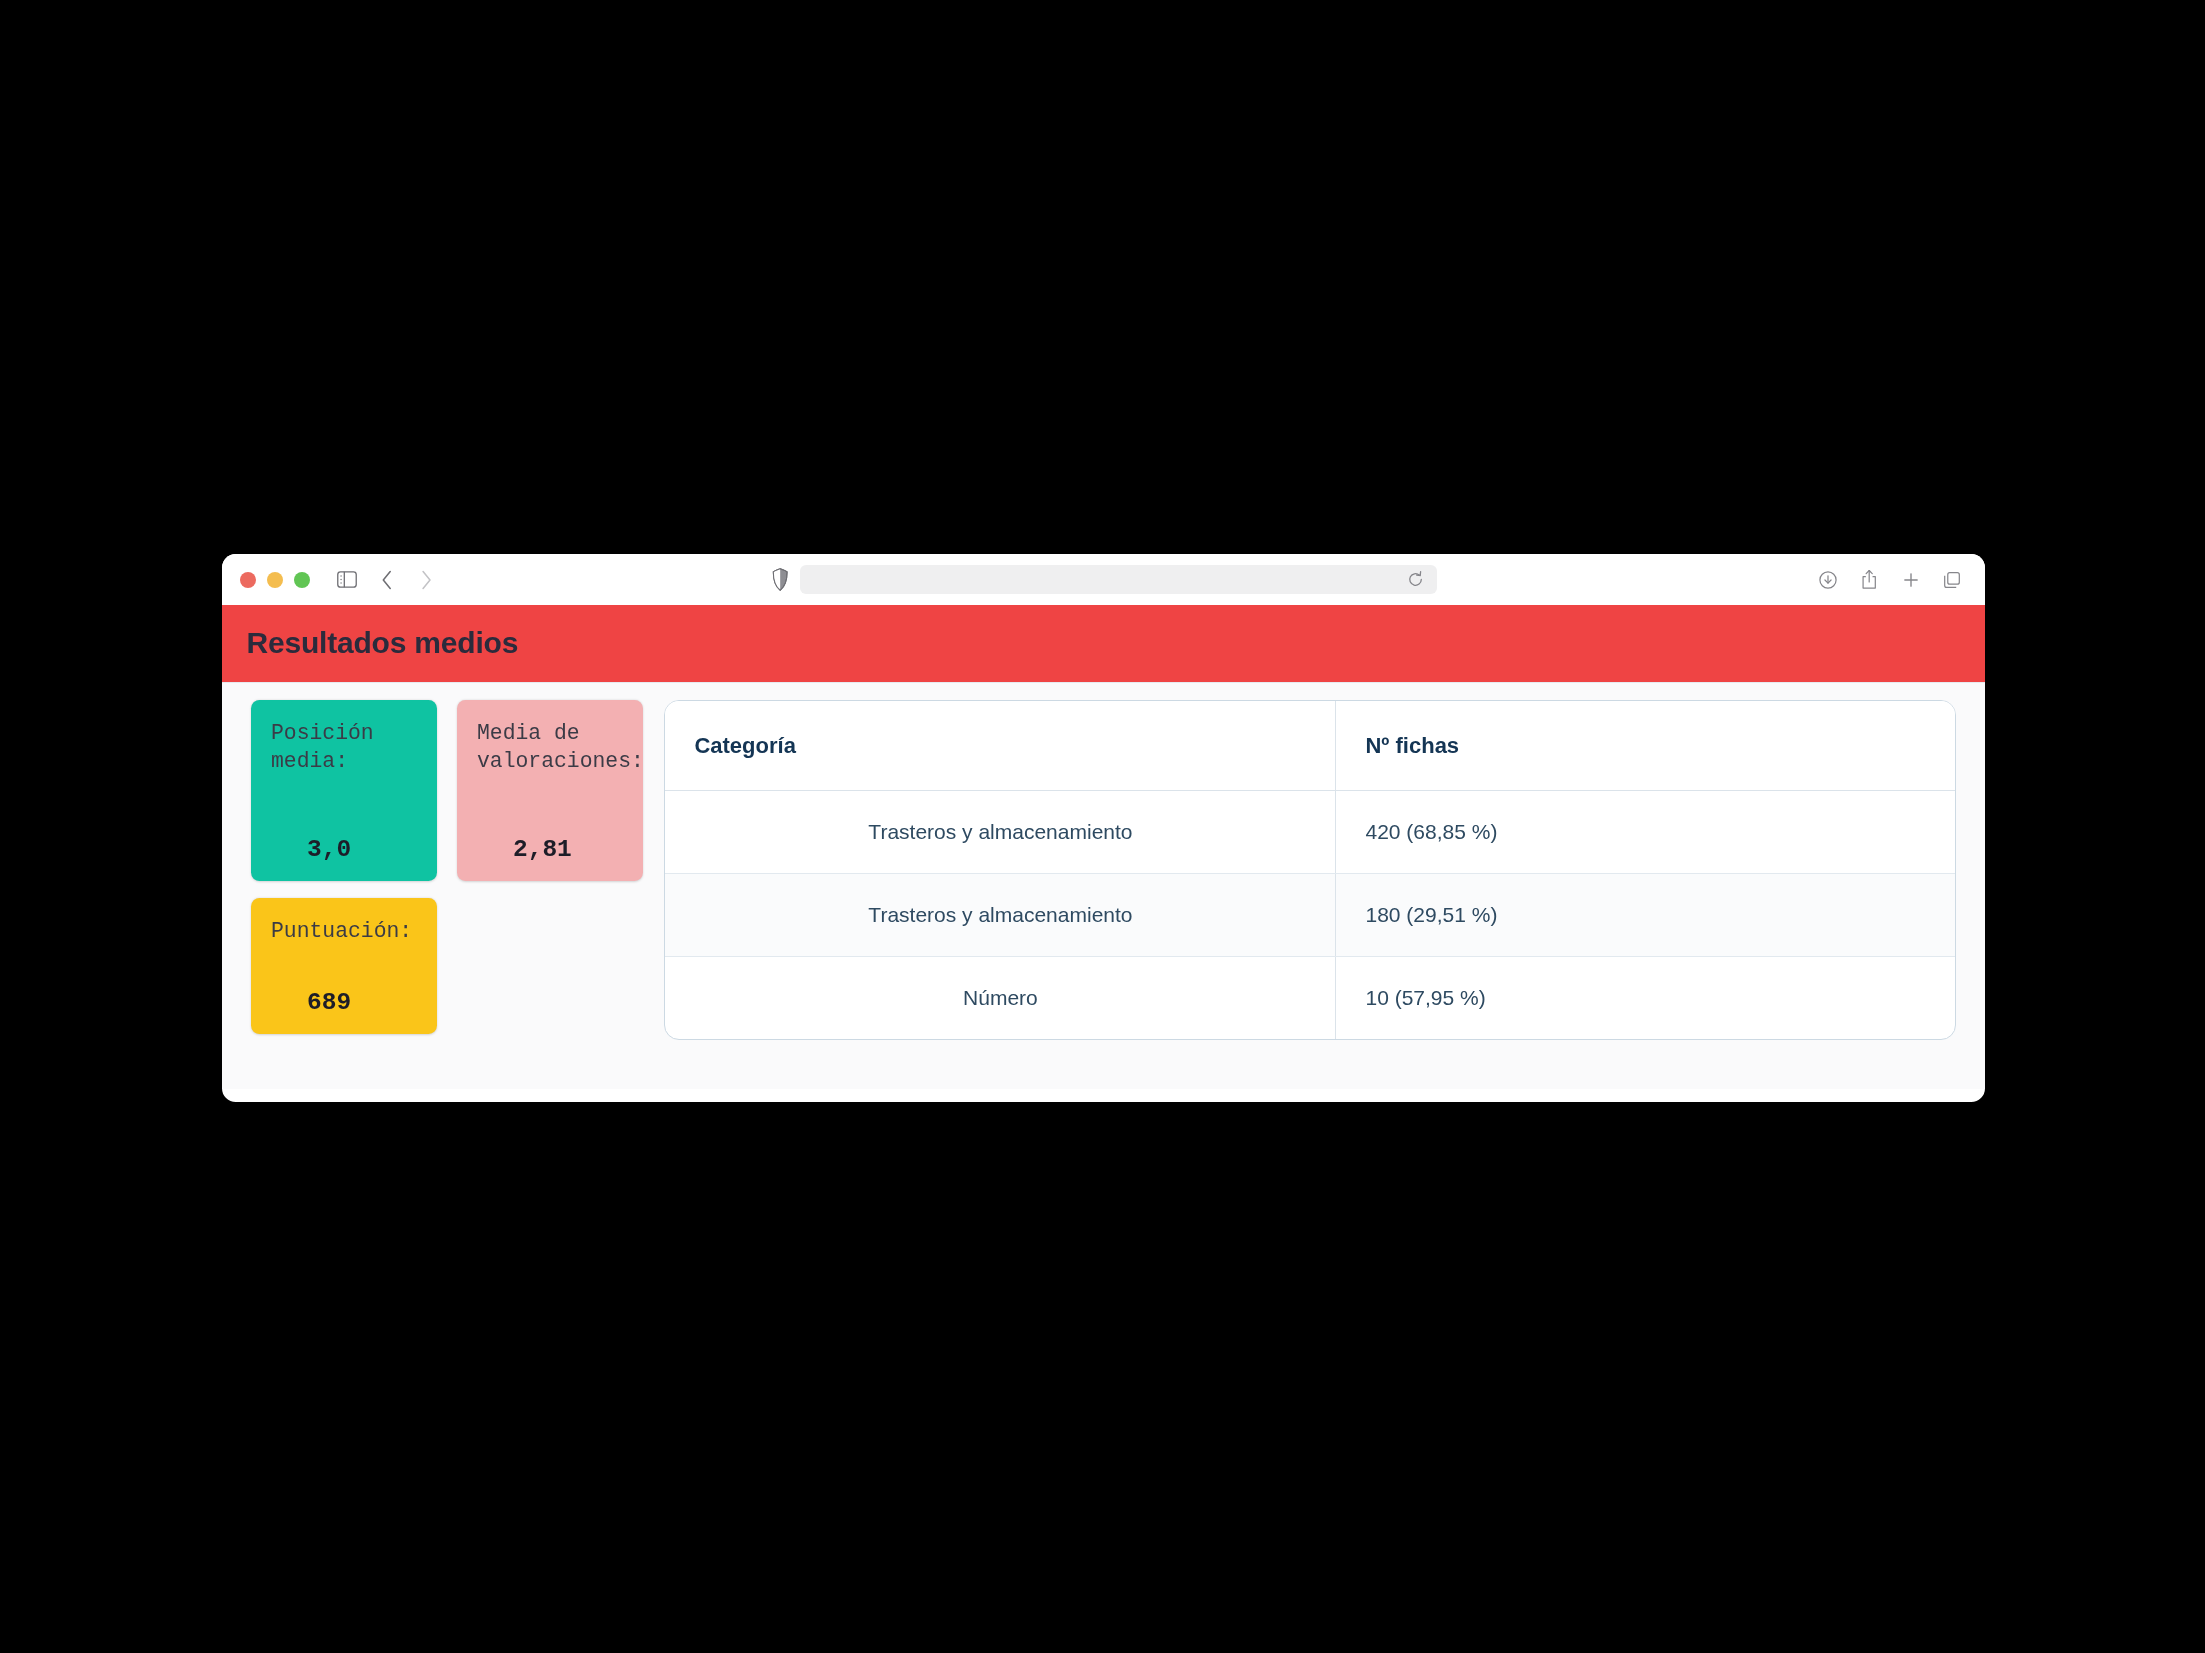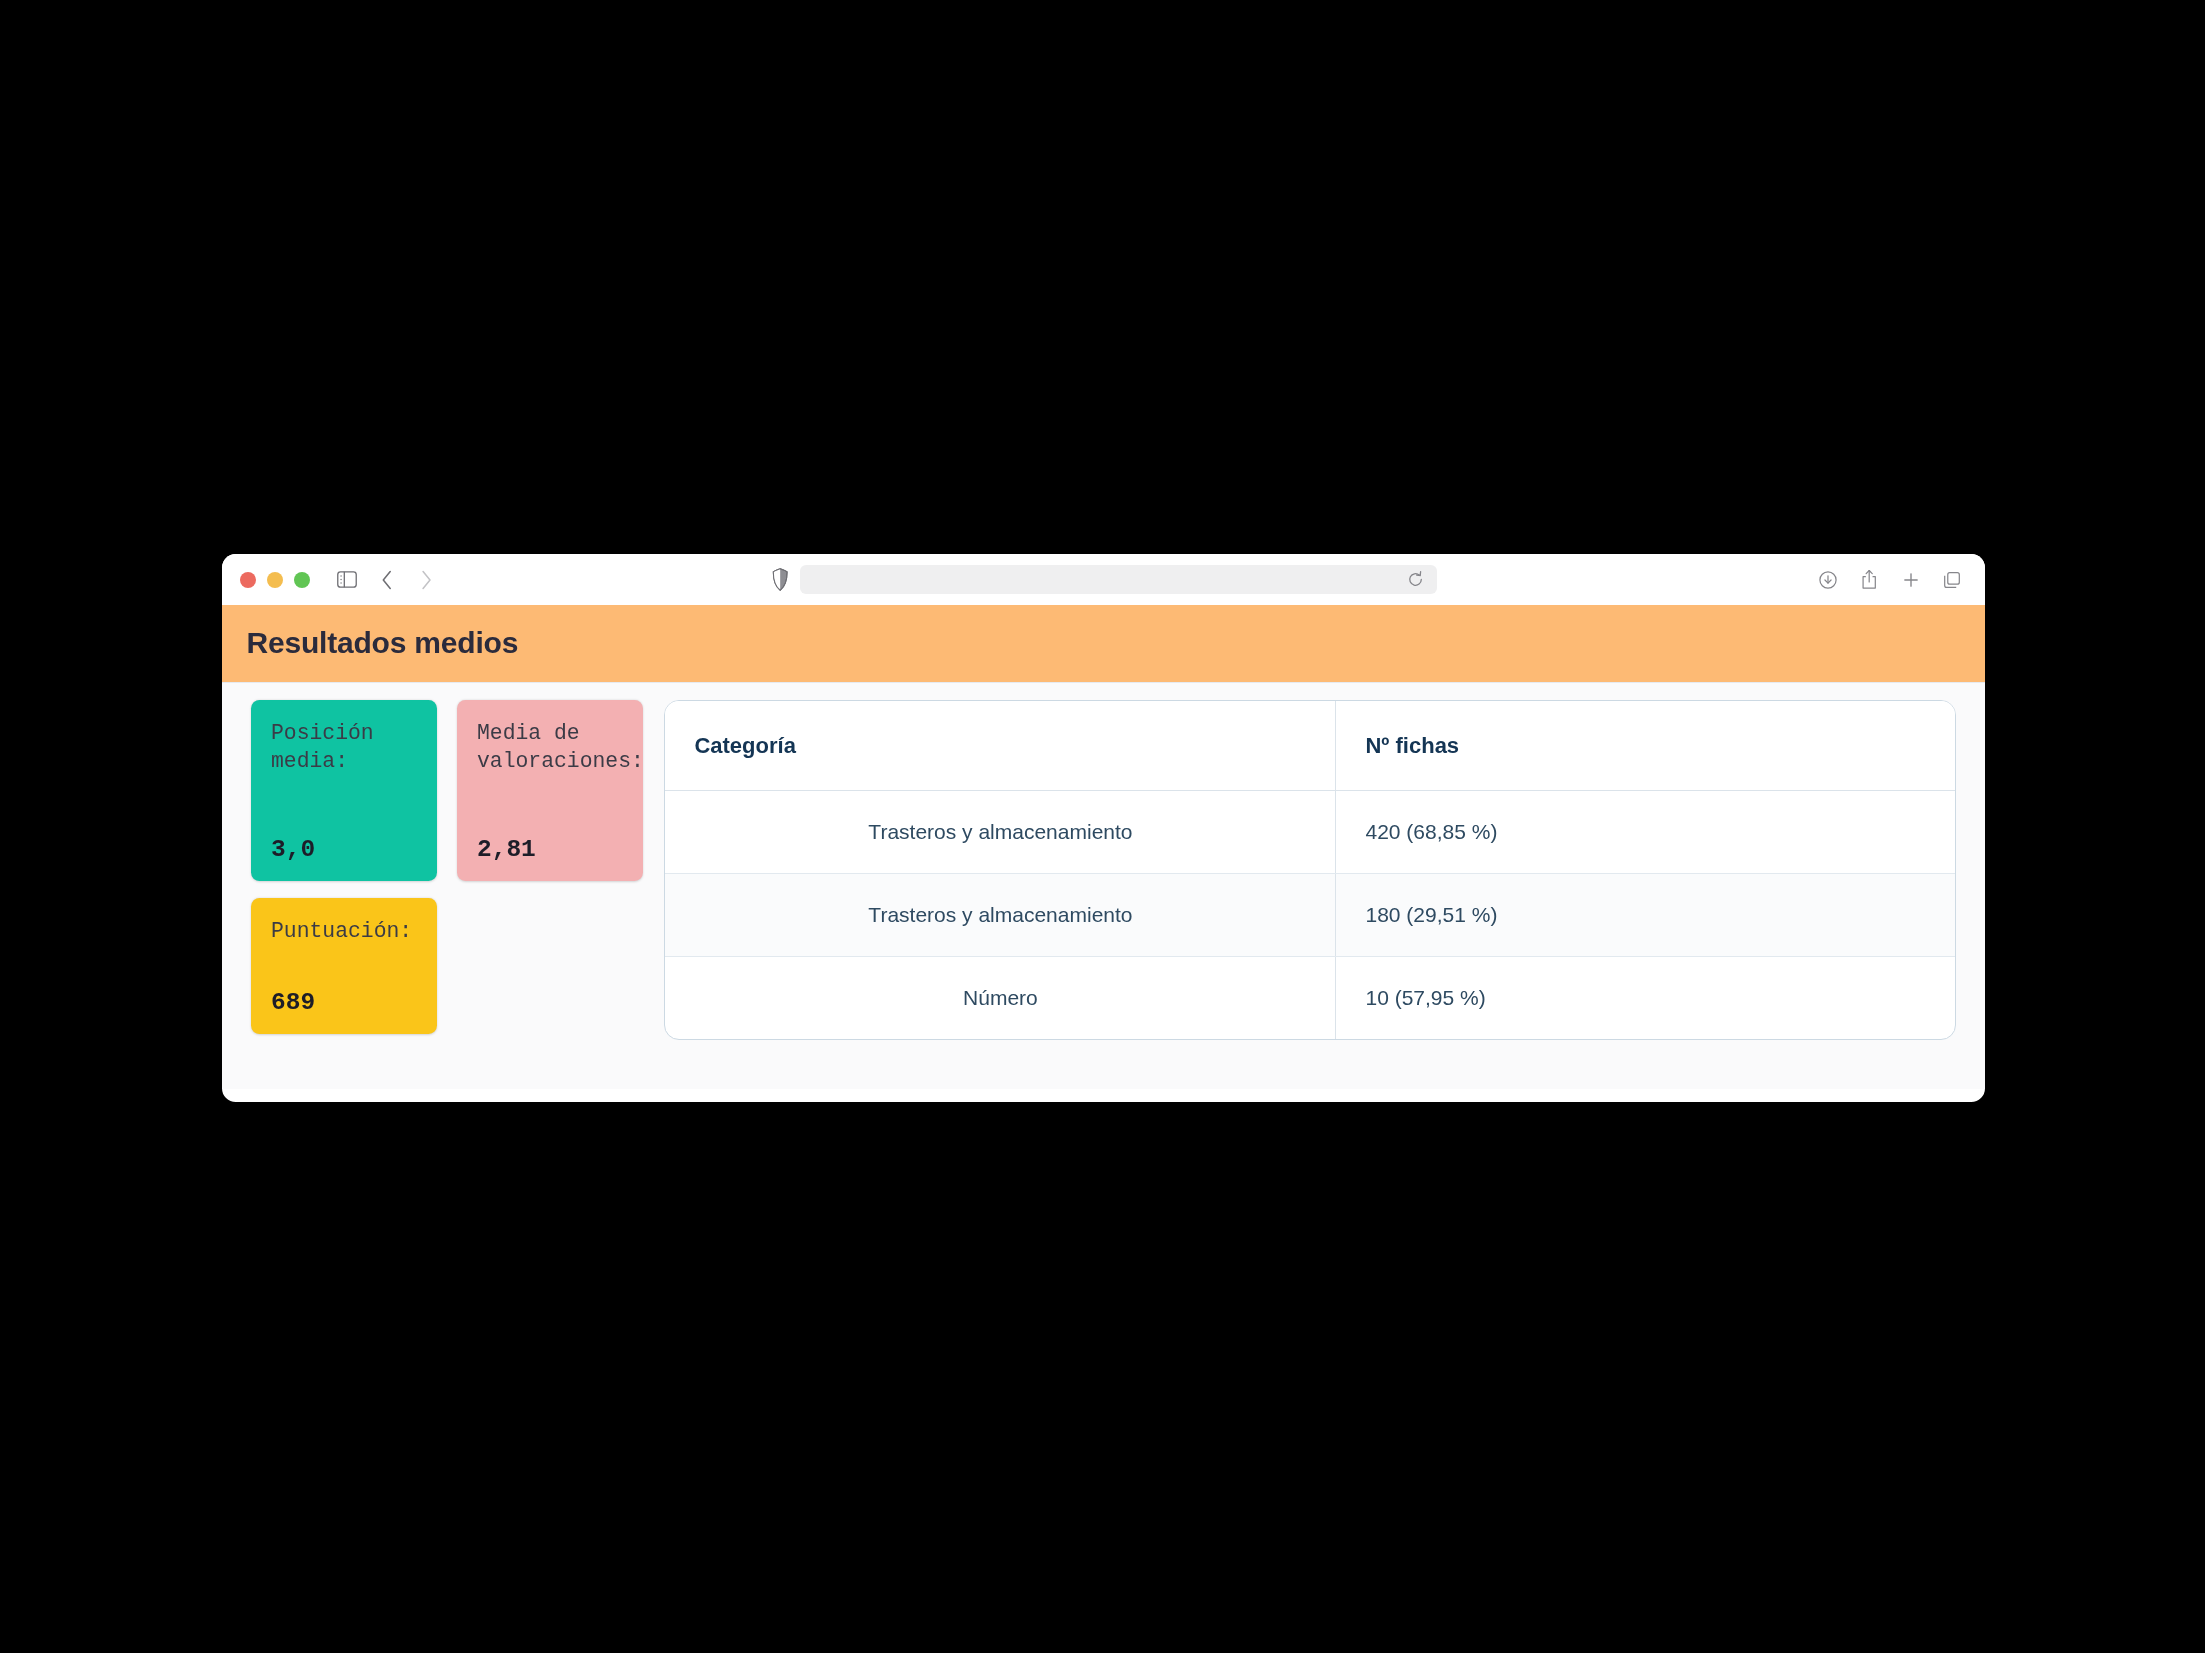--- a/index.html
+++ b/index.html
@@ -94,21 +94,21 @@
   .toolbar-right {
     position: absolute;
     right: 17px;
     display: flex;
     align-items: center;
     gap: 9.2px;
   }
 
   
   .page-header {
-    background: #fdba74;
+    background: #ef4444;
     padding: 21.4px 24.5px 23px 24.5px;
     border-bottom: 0.8px solid #e6eaf0;
   }
   .page-title {
     font-size: 30px;
     font-weight: bold;
     color: #2b2b3c;
     letter-spacing: -0.2px;
     line-height: 1.1;
   }
@@ -145,20 +145,21 @@
     font-size: 21.4px;
     line-height: 1.28;
     color: #3b3b46;
     font-weight: normal;
   }
   .stat-value {
     font-size: 24.5px;
     font-weight: bold;
     color: #1d1d28;
     line-height: 1.1;
+    margin-left: 36px;
   }
   .card-teal   { background: #0fc3a2; }
   .card-pink   { background: #f3b0b2; }
   .card-yellow { background: #fac519; }
 
   
   .table-wrap {
     flex: 1 1 auto;
     background: #ffffff;
     border: 0.8px solid #ccd9e3;

